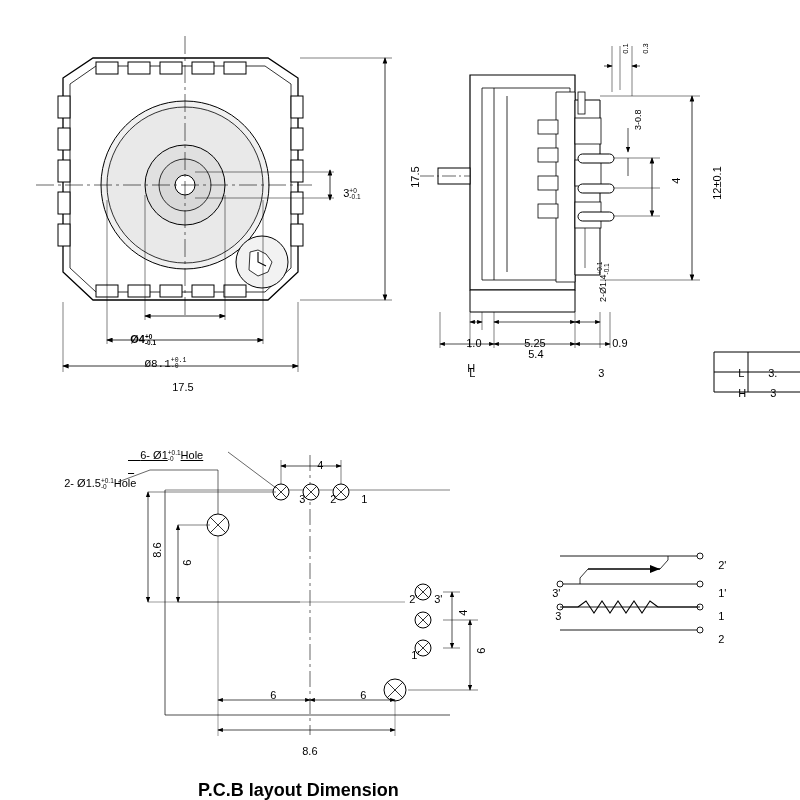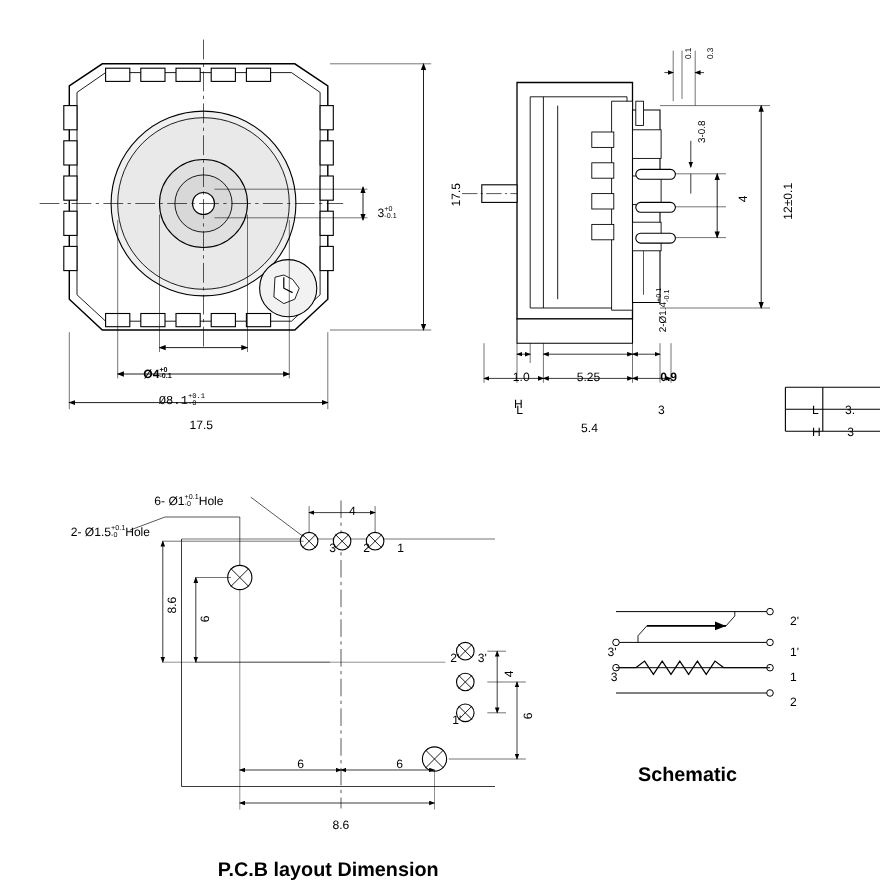--- a/index.html
+++ b/index.html
@@ -314,47 +314,47 @@
 
   <div class="lbl" style="left:454px; top:326px;">
     <span>1.0</span>
   </div>
   <div class="lbl" style="left:455px; top:351px;">
     <span>H</span>
   </div>
   <div class="lbl" style="left:512px; top:326px;">
     <span>5.25</span>
   </div>
-  <div class="lbl" style="left:588px; top:326px;font-weight:bold;">
+  <div class="lbl" style="left:600px; top:326px;">
     <span>0.9</span>
   </div>
   <div class="lbl" style="left:457px; top:356px;">
     <span>L</span>
   </div>
-  <div class="lbl" style="left:516px; top:373px;">
+  <div class="lbl" style="left:516px; top:337px;">
     <span>5.4</span>
   </div>
   <div class="lbl" style="left:586px; top:356px;">
     <span>3</span>
   </div>
 
   <div class="lbl" style="left:726px; top:356px;">
     <span>L</span>
   </div>
   <div class="lbl" style="left:756px; top:356px;">
     <span>3.</span>
   </div>
   <div class="lbl" style="left:726px; top:376px;">
     <span>H</span>
   </div>
   <div class="lbl" style="left:758px; top:376px;">
     <span>3</span>
   </div>
 
-  <div class="lbl" style="left:128px; top:438px;">
+  <div class="lbl" style="left:128px; top:438px;text-decoration:underline;">
     <span>6- Ø1</span><span class="frac"><span>+0.1</span><span>-0</span></span><span>Hole</span>
   </div>
   <div class="lbl" style="left:52px; top:466px;">
     <span>2- Ø1.5</span><span class="frac"><span>+0.1</span><span>-0</span></span><span>Hole</span>
   </div>
 
   <div class="lbl" style="left:305px; top:448px;">
     <span>4</span>
   </div>
 
@@ -417,17 +417,14 @@
   <div class="lbl" style="left:706px; top:622px;">
     <span>2</span>
   </div>
   <div class="lbl" style="left:540px; top:576px;">
     <span>3'</span>
   </div>
   <div class="lbl" style="left:543px; top:599px;">
     <span>3</span>
   </div>
 
-  <div class="lbl big" style="left:560px; top:676px;">
-    <span>Schematic</span>
-  </div>
 
 </div>
 
 </body></html>

